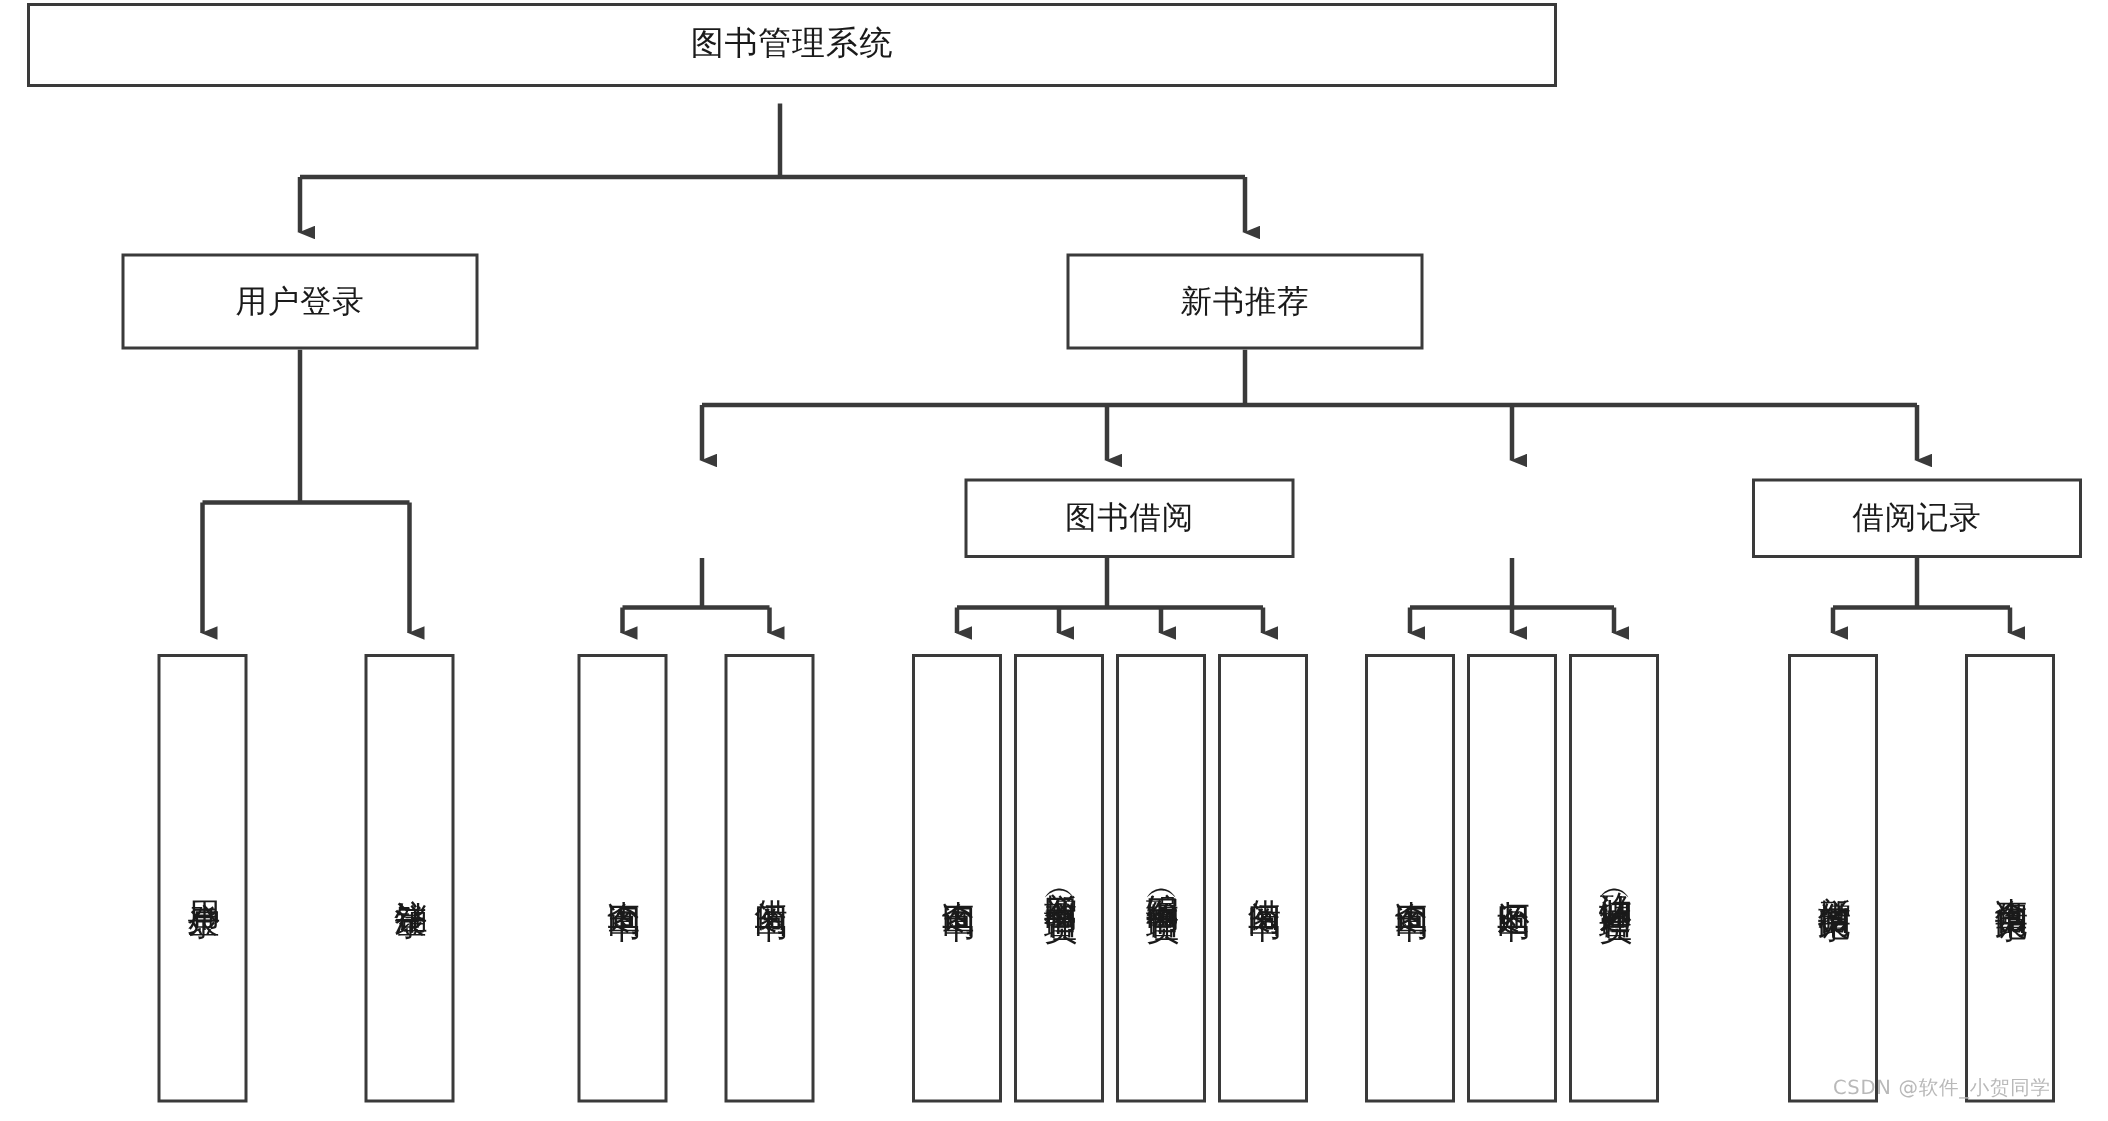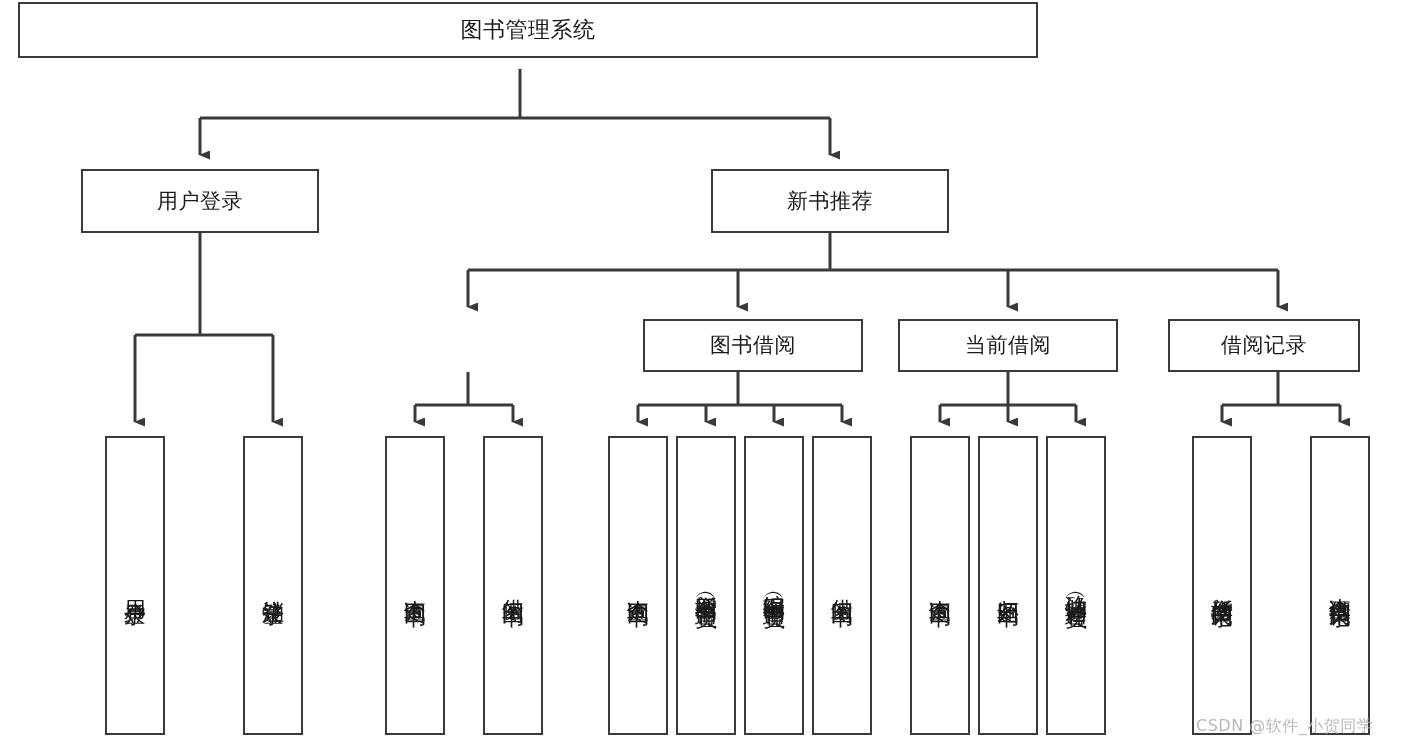--- a/index.html
+++ b/index.html
@@ -48,24 +48,25 @@
     font-size: 22px;
     letter-spacing: 2px;
     line-height: 1;
   }
   .node-box.root .node-label {
     font-size: 22px;
   }
   .watermark {
     position: absolute;
     color: #b9b9b9;
-    font-size: 16px;
+    font-size: 13px;
     letter-spacing: 0.5px;
     white-space: nowrap;
     pointer-events: none;
+    margin-left: 26px;
   }
 </style>
 </head>
 <body>
 
 <div id="diagram-root">
 
   <svg class="diagram-svg" viewBox="0 0 1405 747" xmlns="http://www.w3.org/2000/svg">
     <defs>
       <marker id="arrowhead" markerWidth="9" markerHeight="11" refX="4.5" refY="10" orient="auto" markerUnits="userSpaceOnUse">
@@ -123,24 +124,21 @@
   <div class="node-box" style="left:81px; top:169px; width:238px; height:64px;">
     <span class="node-label">用户登录</span>
   </div>
   <div class="node-box" style="left:711px; top:169px; width:238px; height:64px;">
     <span class="node-label">新书推荐</span>
   </div>
 
   <div class="node-box" style="left:643px; top:319px; width:220px; height:53px;">
     <span class="node-label">图书借阅</span>
   </div>
-  <div class="node-box" style="left:898px; top:319px; width:220px; height:53px;">
-    <span class="node-label">当前借阅</span>
-  </div>
-  <div class="node-box" style="left:1168px; top:319px; width:192px; height:53px;">
+  <div class="node-box" style="left:1168px; top:319px; width:220px; height:53px;">
     <span class="node-label">借阅记录</span>
   </div>
 
   <div class="node-box vertical" style="left:105px; top:436px; width:60px; height:299px;">
     <span class="node-label">用户登录</span>
   </div>
   <div class="node-box vertical" style="left:243px; top:436px; width:60px; height:299px;">
     <span class="node-label">注销登录</span>
   </div>
 

